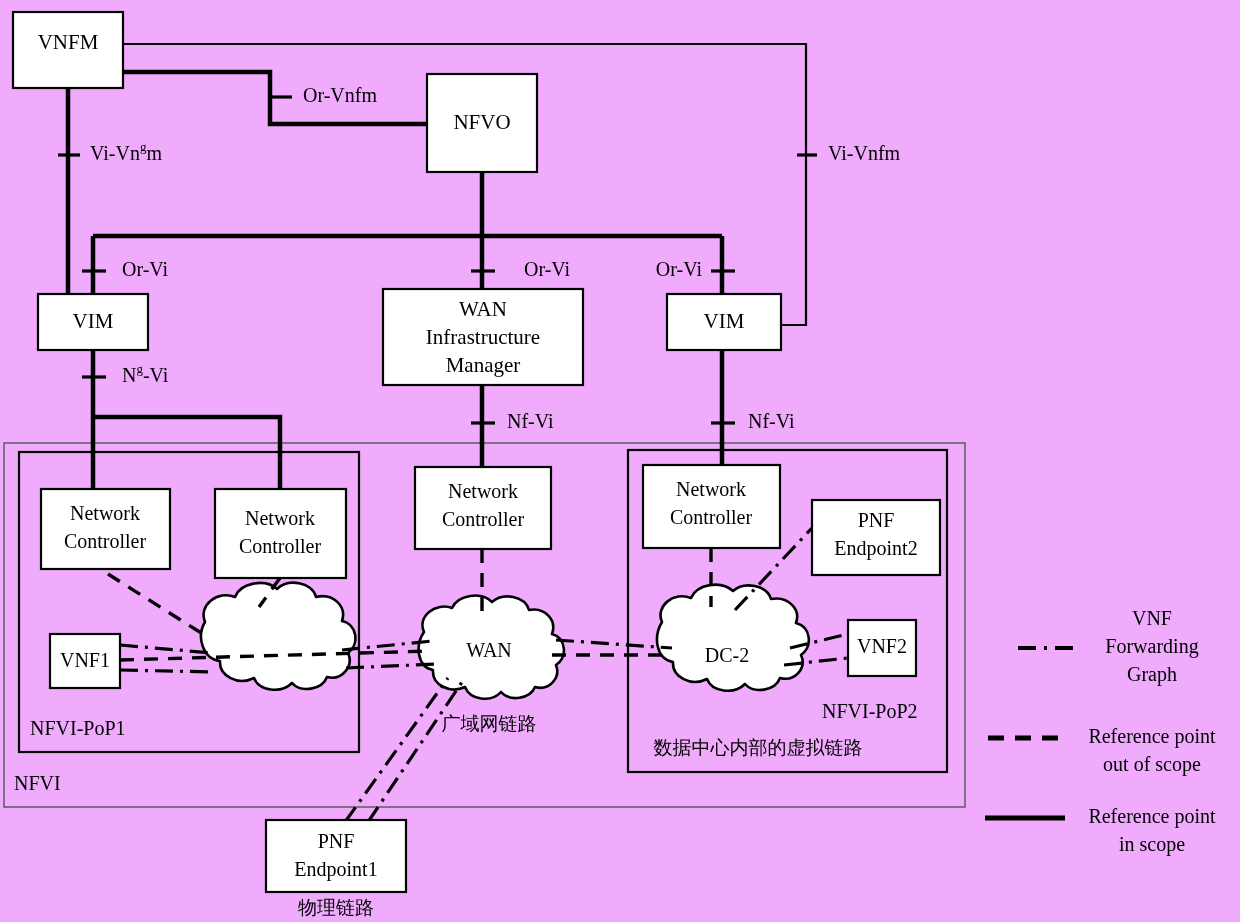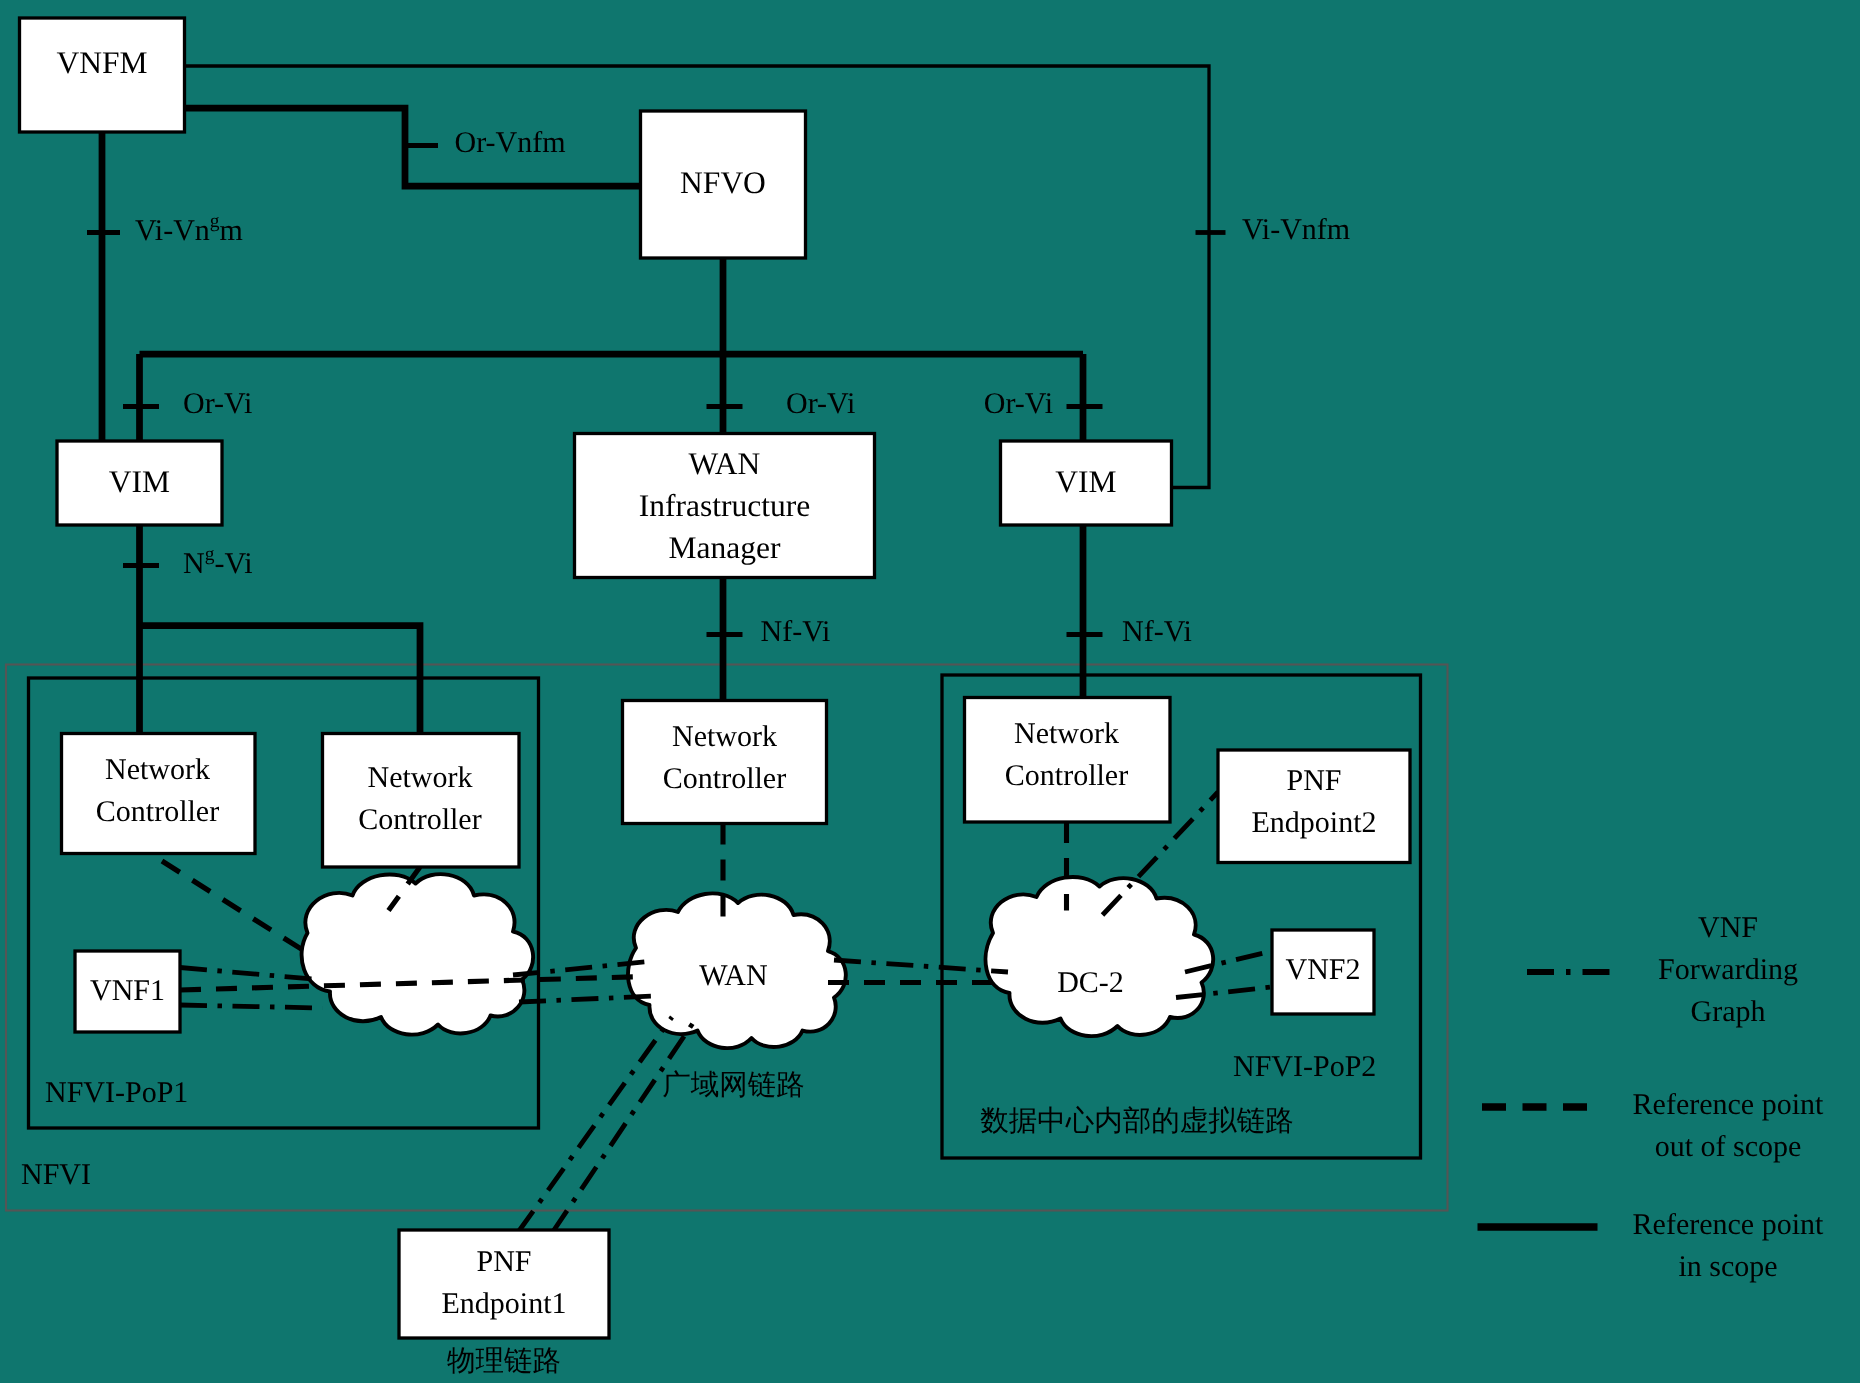--- a/index.html
+++ b/index.html
@@ -7,21 +7,21 @@
     padding: 0;
     background: #ffffff;
   }
   body {
     font-family: "Liberation Serif", "DejaVu Serif", serif;
   }
   #diagram-root {
     position: relative;
     width: 1240px;
     height: 922px;
-    background: #0f766e;
+    background: #f0abfc;
     overflow: hidden;
   }
   svg.canvas {
     position: absolute;
     left: 0;
     top: 0;
     width: 1240px;
     height: 922px;
   }
   .lbl {

